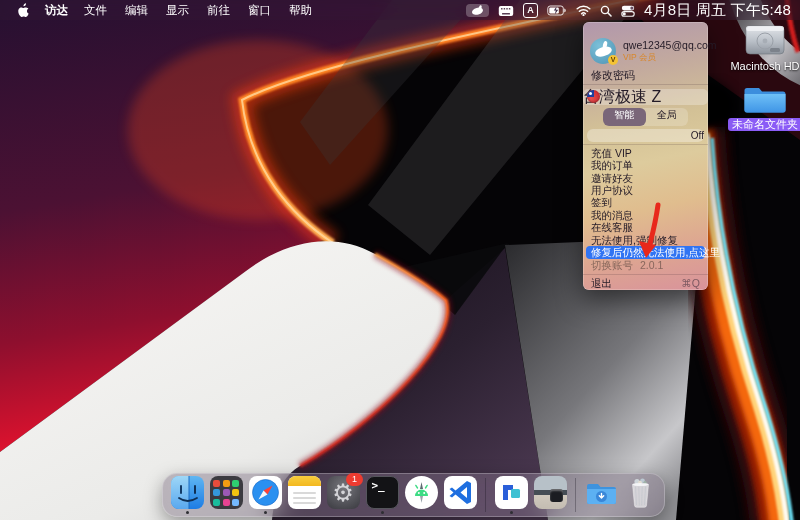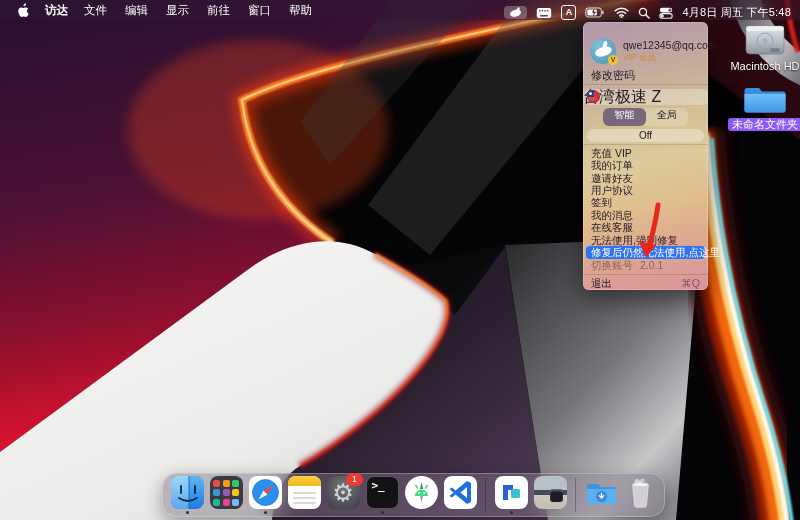--- a/index.html
+++ b/index.html
@@ -21,21 +21,21 @@
   }
   .mb-left{display:flex;align-items:center;gap:0;padding-left:10px;}
   .mb-left .apple{width:26px;display:flex;justify-content:center;}
   .mb-item{padding:0 9px;line-height:20px;white-space:nowrap;}
   .mb-item.bold{font-weight:700;padding-right:7px;}
   .mb-right{display:flex;align-items:center;gap:9px;padding-right:9px;}
   .tray{display:flex;align-items:center;justify-content:center;}
   .tray-active{background:rgba(255,255,255,.26);border-radius:4px;padding:1px 4px;}
   .abox{width:13px;height:13px;border:1.2px solid #fff;border-radius:3px;
         font-size:9px;line-height:13px;text-align:center;font-weight:700;}
-  .clock{white-space:nowrap;font-size:11px;letter-spacing:.2px;}
+  .clock{white-space:nowrap;font-size:15px;letter-spacing:.2px;}
   
   .desk-icon{position:absolute;width:76px;display:flex;flex-direction:column;align-items:center;z-index:5;}
   .desk-label{margin-top:2px;font-size:11px;color:#fff;text-shadow:0 1px 2px rgba(0,0,0,.85);line-height:13px;}
   .desk-label.sel{background:#8b5cf6;border-radius:3px;padding:0 4px;text-shadow:none;}
   
   .vpn-menu{
     position:absolute;left:583px;top:22px;width:125px;height:268px;z-index:40;
     border-radius:6px;
     background:linear-gradient(168deg,#b197ac 0%,#c3aa9e 20%,#d3c196 38%,#ddcb9d 52%,#e0bd8e 68%,#dda591 84%,#d9939b 100%);
     box-shadow:0 10px 26px rgba(0,0,0,.5),inset 0 0 0 .5px rgba(255,255,255,.4);
@@ -58,21 +58,21 @@
      display:flex;align-items:center;justify-content:flex-start;position:relative;font-size:16px;}
   .vm-flag{position:absolute;left:4px;top:1px;width:13px;height:13px;border-radius:50%;
      background:radial-gradient(circle at 30% 65%,#e85050,#c01f27);overflow:hidden;box-shadow:inset 0 -1px 2px rgba(0,0,0,.3);}
   .vm-flag::before{content:"";position:absolute;left:0;top:0;width:7px;height:7px;background:#1d3f9e;}
   .vm-flag::after{content:"";position:absolute;left:2px;top:2px;width:3px;height:3px;border-radius:50%;background:#fff;}
   .vm-seg{margin:3px 20px 0;height:18px;border-radius:6px;background:rgba(255,255,255,.2);
      display:flex;font-size:10px;}
   .vm-seg .seg{flex:1;text-align:center;line-height:13px;border-radius:6px;}
   .vm-seg .seg.on{background:rgba(104,85,112,.85);color:#fff;}
   .vm-off{margin:3px 4px 0;height:13px;border-radius:6px;background:rgba(255,255,255,.32);
-     text-align:center;line-height:13px;font-size:10px;}
+     text-align:right;line-height:13px;font-size:10px;}
   .vm-item{padding:0 8px;height:12.4px;line-height:12.4px;white-space:nowrap;font-size:10.5px;}
   .vm-hl{margin:0 3px;height:13px;line-height:13px;border-radius:4px;background:#3174f3;
      color:#fff;padding:0 5px;white-space:nowrap;font-size:10.5px;}
   .vm-ver{padding:0 8px;height:13px;line-height:13px;color:rgba(78,62,55,.6);display:flex;gap:7px;font-size:10.5px;}
   .vm-quit{padding:0 8px;height:13px;line-height:13px;display:flex;justify-content:space-between;font-size:10.5px;}
   .vm-quit .sc{color:rgba(50,38,52,.55);}
   
   #arrow-overlay{position:absolute;inset:0;z-index:50;pointer-events:none;}
   
   .dock{

